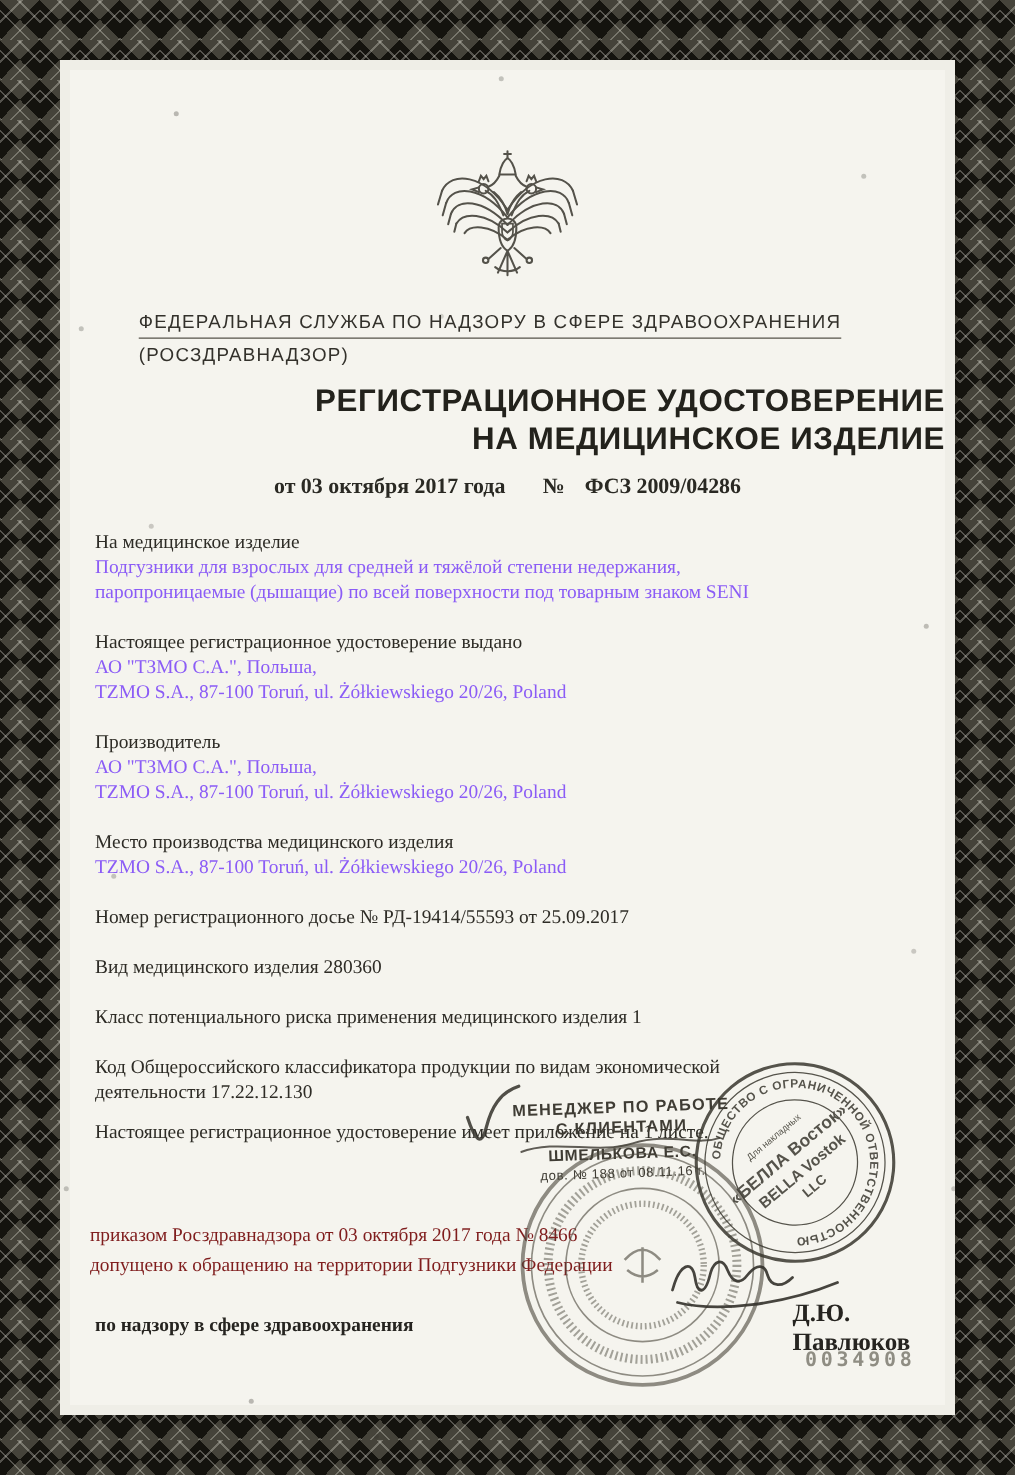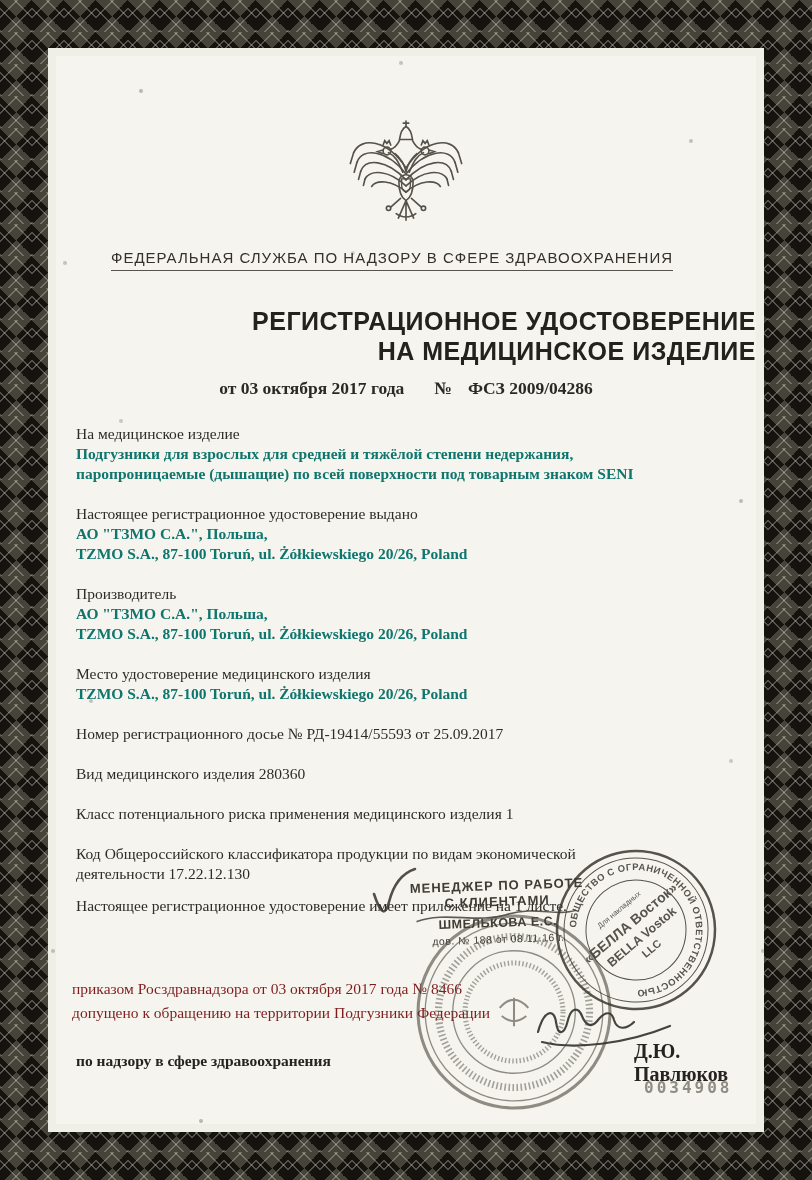--- a/index.html
+++ b/index.html
@@ -24,21 +24,21 @@
   .agency .l2{margin-top:4px}
 
   .title{position:absolute;left:0;right:0;top:250px;text-align:right;font-family:"Liberation Sans",sans-serif;font-weight:bold;font-size:25px;line-height:30px;letter-spacing:.5px;color:#23221c}
 
   .docmeta{position:absolute;left:0;right:0;top:322px;text-align:center;font-weight:bold;font-size:17.5px;color:#2a2923}
   .docmeta .numlabel{margin-left:30px}
   .docmeta .numval{margin-left:16px}
 
   .bodytext{position:absolute;left:20px;right:34px;top:368px;font-size:15.5px;color:#2e2c26;z-index:2}
   .line{line-height:20px}
-  .b{font-weight:bold;color:#0f766e}
+  .b{font-weight:normal;color:#8b5cf6}
   .sp{margin-top:20px}
   .sp2{margin-top:12px}
 
   .order1,.order2{position:absolute;left:16px;font-size:15.5px;color:#7f1d1d;z-index:2}
   .order1{top:924px}.order2{top:948px}
   .official1,.official2{position:absolute;left:20px;font-size:15.5px;font-weight:bold;color:#262420;z-index:2}
   .official1{top:974px}.official2{top:996px}
   .signame{position:absolute;left:578px;top:984px;font-size:20px;font-weight:bold;color:#262420;z-index:7}
   .serial{position:absolute;left:588px;top:1022px;font-family:"DejaVu Sans Mono",monospace;font-size:16px;font-weight:bold;letter-spacing:3px;color:#8f8d83;z-index:2}
 
@@ -96,20 +96,21 @@
         <path d="M92 176 C 102 184 118 184 128 176"></path>
         <path d="M98 40 C 100 26 106 18 110 16 C 114 18 120 26 122 40 Z"></path>
         <path d="M110 16 V 6 M105 10 h10"></path>
         <path d="M98 42 C 94 50 88 56 82 58 M122 42 C 126 50 132 56 138 58"></path>
       </g>
       <path d="M102 112 h16 v12 q0 9 -8 13 q-8 -4 -8 -13 Z" fill="none" stroke="#3e3c34" stroke-width="2.5"></path>
     </svg>
 
     <div class="agency">
       <div class="l1">ФЕДЕРАЛЬНАЯ СЛУЖБА ПО НАДЗОРУ В СФЕРЕ ЗДРАВООХРАНЕНИЯ</div>
+      <div class="l2">(РОСЗДРАВНАДЗОР)</div>
     </div>
 
     <div class="title">
       <div>РЕГИСТРАЦИОННОЕ УДОСТОВЕРЕНИЕ</div>
       <div>НА МЕДИЦИНСКОЕ ИЗДЕЛИЕ</div>
     </div>
 
     <div class="docmeta">
       <span>от 03 октября 2017 года</span><span class="numlabel">№</span><span class="numval">ФСЗ 2009/04286</span>
     </div>
@@ -120,21 +121,21 @@
       <div class="line b">паропроницаемые (дышащие) по всей поверхности под товарным знаком SENI</div>
 
       <div class="line sp">Настоящее регистрационное удостоверение выдано</div>
       <div class="line b">АО "ТЗМО С.А.", Польша,</div>
       <div class="line b">TZMO S.A., 87-100 Toruń, ul. Żółkiewskiego 20/26, Poland</div>
 
       <div class="line sp">Производитель</div>
       <div class="line b">АО "ТЗМО С.А.", Польша,</div>
       <div class="line b">TZMO S.A., 87-100 Toruń, ul. Żółkiewskiego 20/26, Poland</div>
 
-      <div class="line sp">Место удостоверение медицинского изделия</div>
+      <div class="line sp">Место производства медицинского изделия</div>
       <div class="line b">TZMO S.A., 87-100 Toruń, ul. Żółkiewskiego 20/26, Poland</div>
 
       <div class="line sp">Номер регистрационного досье № РД-19414/55593 от 25.09.2017</div>
       <div class="line sp">Вид медицинского изделия 280360</div>
       <div class="line sp">Класс потенциального риска применения медицинского изделия 1</div>
       <div class="line sp">Код Общероссийского классификатора продукции по видам экономической</div>
       <div class="line">деятельности 17.22.12.130</div>
       <div class="line sp2">Настоящее регистрационное удостоверение имеет приложение на 1 листе.</div>
     </div>
 

